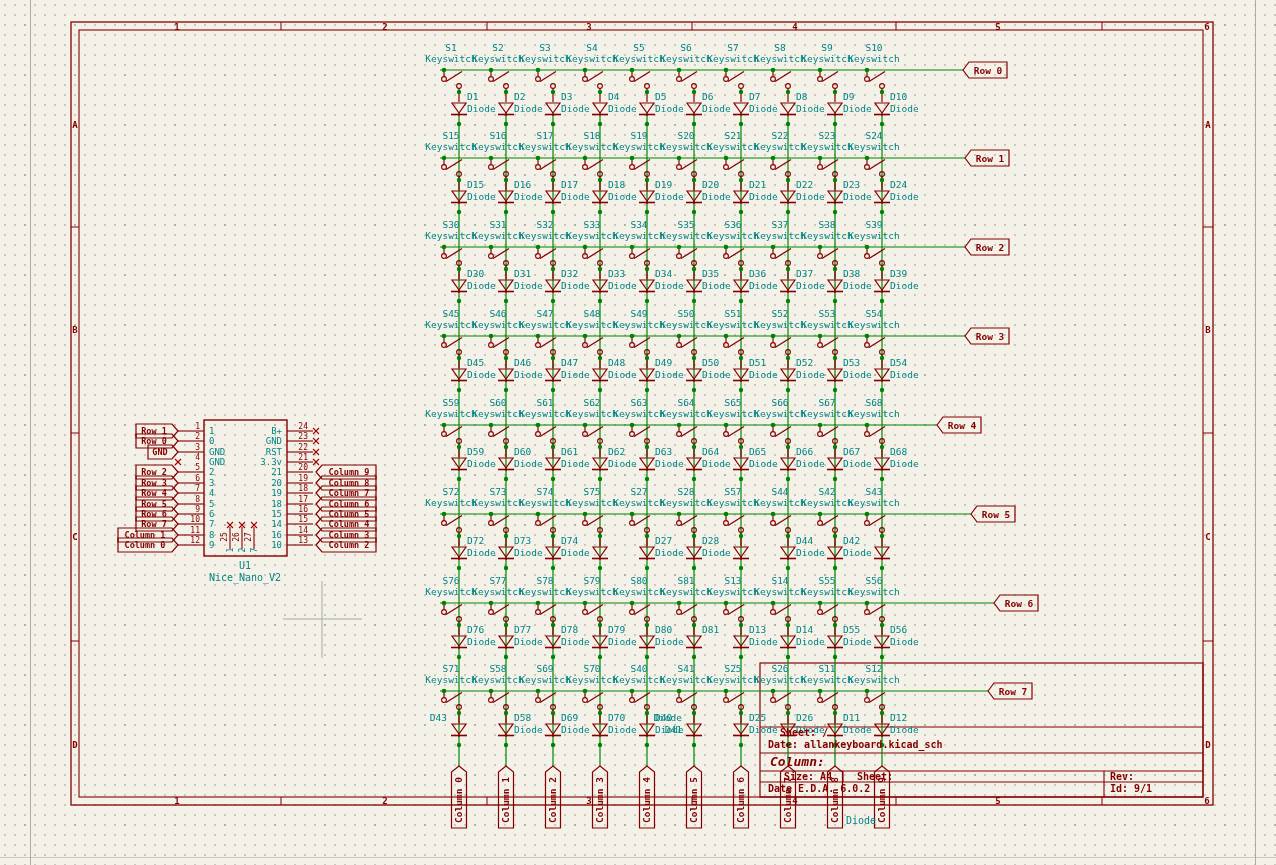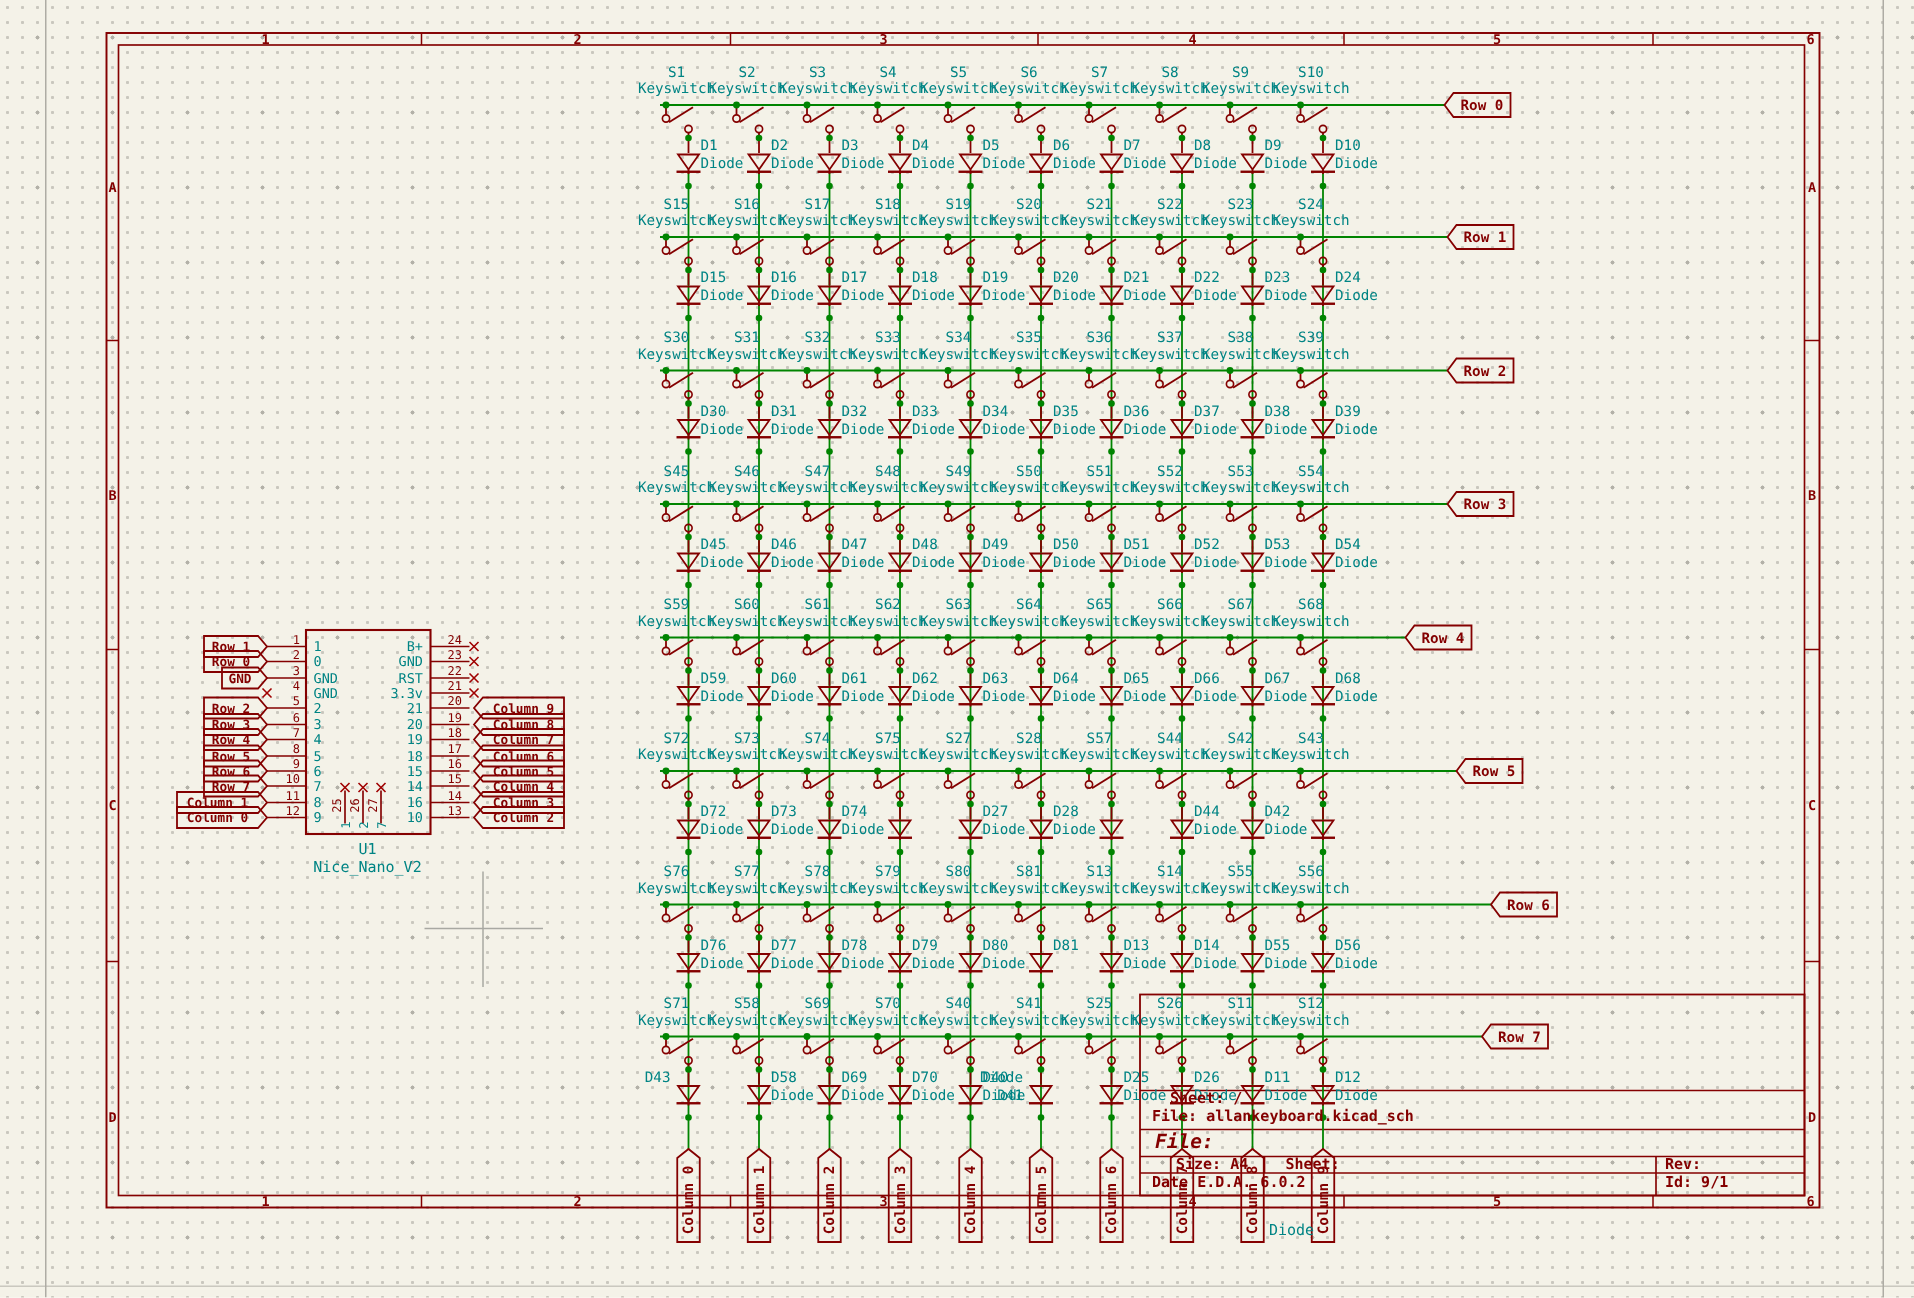--- a/index.html
+++ b/index.html
@@ -2052,22 +2052,22 @@
         <line x1="283" y1="619" x2="362" y2="619" stroke="#a8a8a2" stroke-width="1"></line>
         <line x1="322" y1="581" x2="322" y2="658" stroke="#a8a8a2" stroke-width="1"></line>
       </g>
     </svg>
 
   <div class="grayline" style="left:30px;top:0;width:1px;height:865px;"></div>
   <div class="grayline" style="left:1255px;top:0;width:1px;height:865px;"></div>
   <div class="grayline" style="left:0;top:857px;width:1276px;height:1px;opacity:.6;"></div>
 
   <div class="tb-text" style="left:768px;top:727px;margin-left:12px;">Sheet: /</div>
-  <div class="tb-text" style="left:768px;top:739px;">File: allankeyboard.kicad_sch</div>
-  <div class="tb-text tb-title" style="left:770px;top:754px;">File:</div>
+  <div class="tb-text" style="left:768px;top:739px;">Date: allankeyboard.kicad_sch</div>
+  <div class="tb-text tb-title" style="left:770px;top:754px;">Column:</div>
   <div class="tb-text" style="left:768px;top:771px;margin-left:16px;">Size: A4</div>
   <div class="tb-text" style="left:857px;top:771px;">Sheet:</div>
   <div class="tb-text" style="left:1110px;top:771px;">Rev:</div>
   <div class="tb-text" style="left:768px;top:783px;">Date E.D.A. 6.0.2</div>
   <div class="tb-text" style="left:1110px;top:783px;">Id: 9/1</div>
 
   <div class="teal-float" style="left:846px;top:815px;">Diode</div>
 </div>
 
 </body></html>

